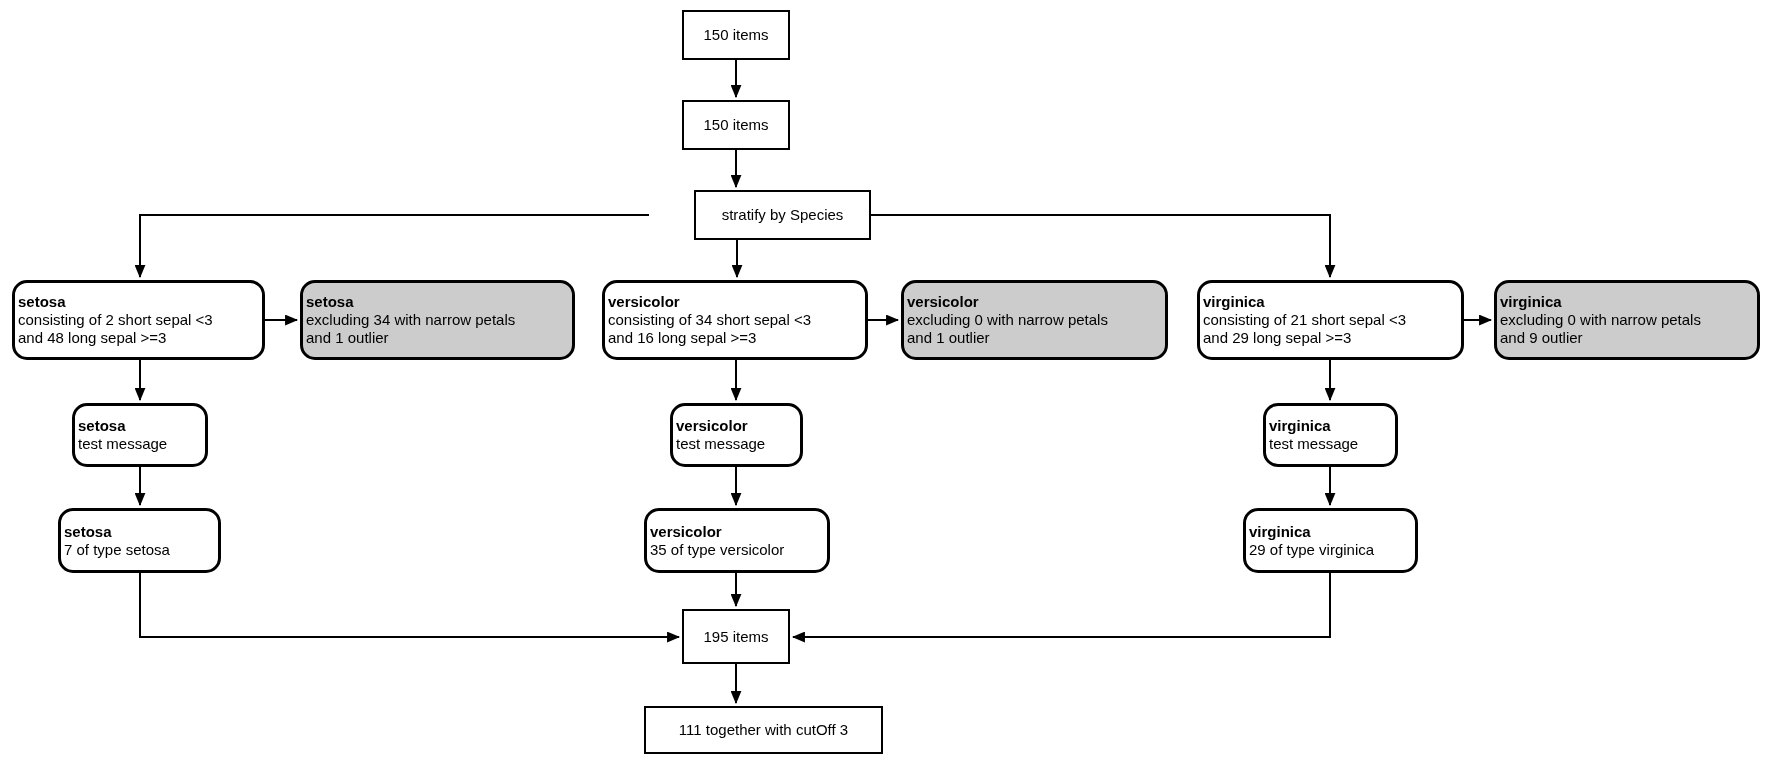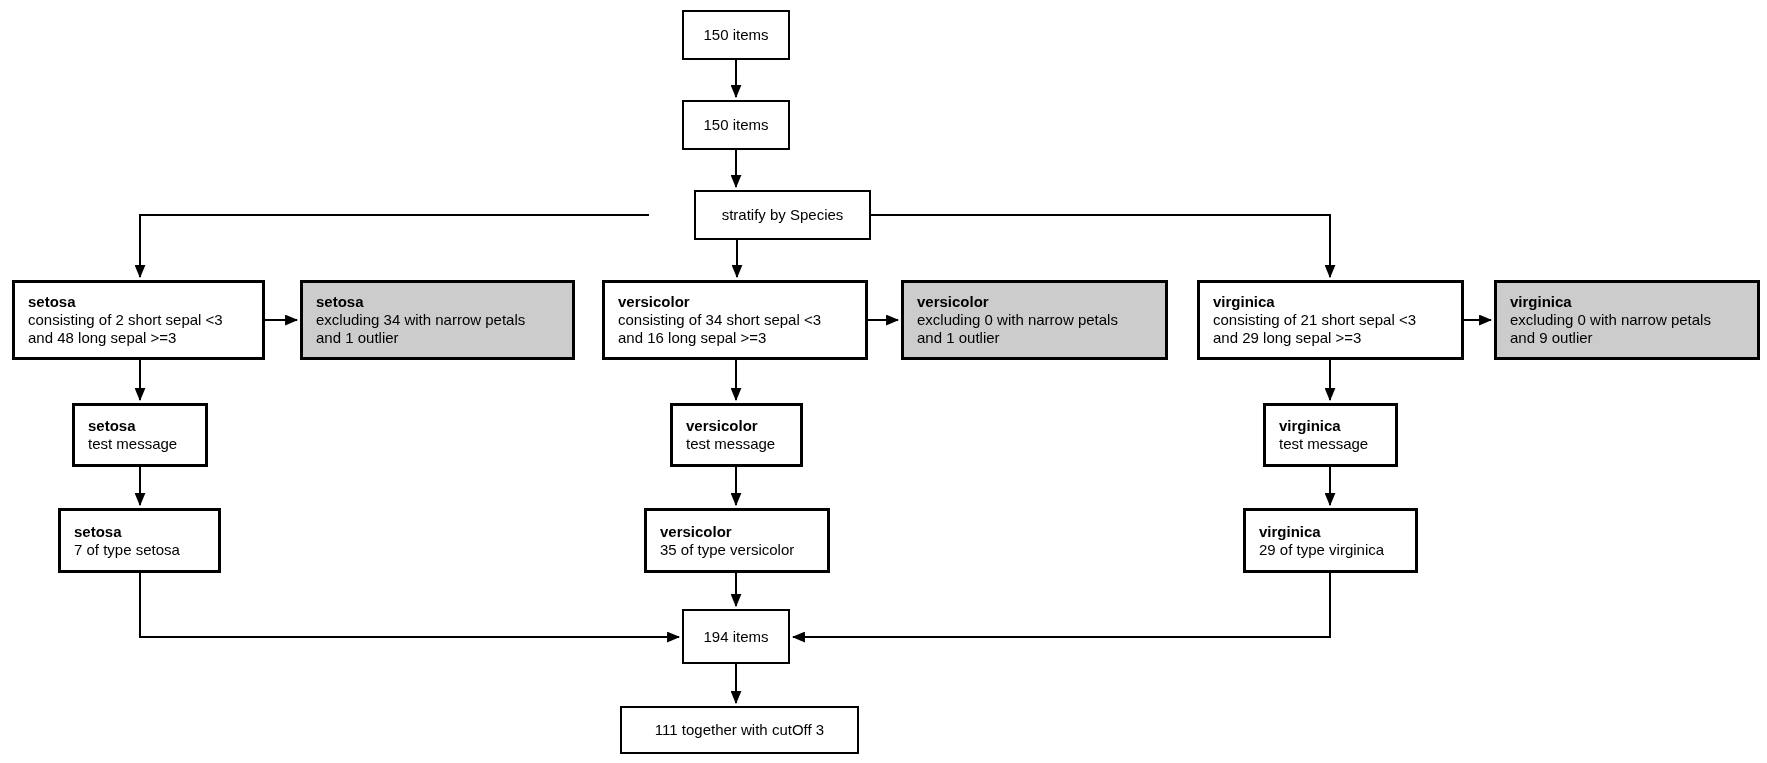--- a/index.html
+++ b/index.html
@@ -28,21 +28,21 @@
     background: var(--node_fill, #ffffff);
     border: 2px solid var(--border, #000000);
     display: flex;
     flex-direction: column;
     justify-content: center;
     font-size: 15px;
     line-height: 18px;
   }
   .node.thick { border-width: 3px; }
   .node.center { align-items: center; text-align: center; }
-  .node.left { padding-left: 13px; padding-right: 8px; }
+  .node.left { padding-left: 3px; padding-right: 8px; border-radius: 15px; }
   .node.excluded { background: var(--excluded_fill, #cccccc); }
   .node .title { font-weight: bold; white-space: nowrap; }
   .node .line { white-space: nowrap; }
 </style>
 </head>
 <body>
 
 <div id="canvas">
 
   <svg id="connectors" viewBox="0 0 1767 763" fill="none" stroke="#000" stroke-width="2">
@@ -143,20 +143,20 @@
     <span class="title">virginica</span>
     <span class="line">test message</span>
   </div>
 
   <div class="node left thick" style="left:1243px; top:508px; width:175px; height:65px;">
     <span class="title">virginica</span>
     <span class="line">29 of type virginica</span>
   </div>
 
   <div class="node center" style="left:682px; top:609px; width:108px; height:55px;">
-    <span class="line">194 items</span>
+    <span class="line">195 items</span>
   </div>
 
-  <div class="node center" style="left:620px; top:706px; width:239px; height:48px;">
+  <div class="node center" style="left:644px; top:706px; width:239px; height:48px;">
     <span class="line">111 together with cutOff 3</span>
   </div>
 
 </div>
 
 </body></html>

